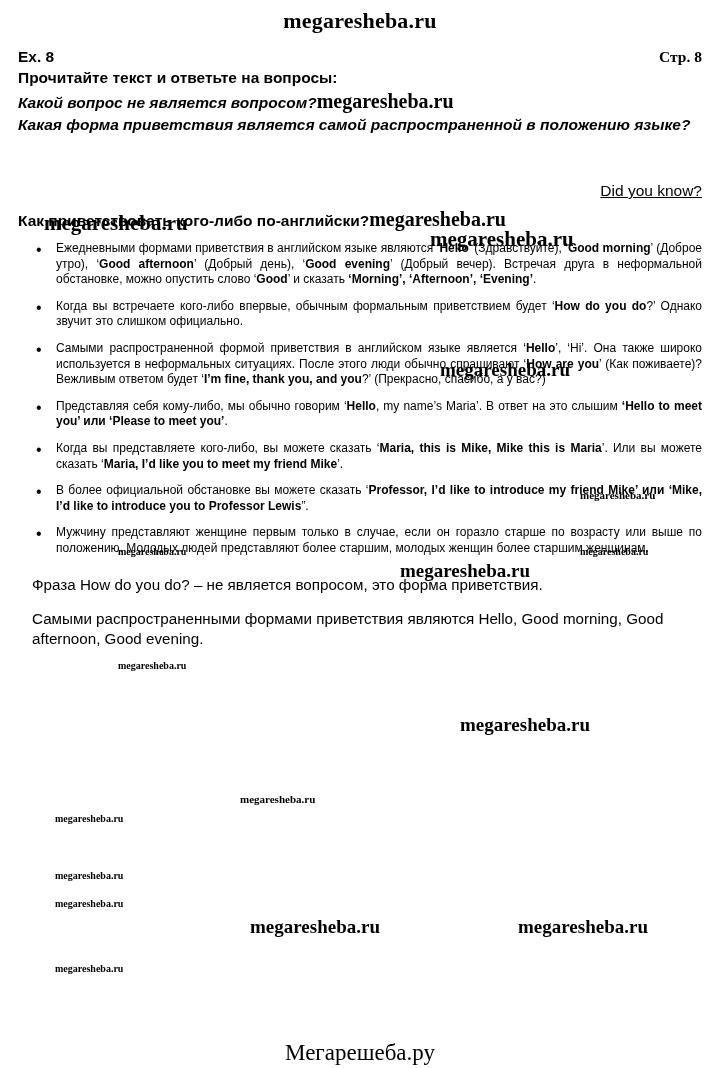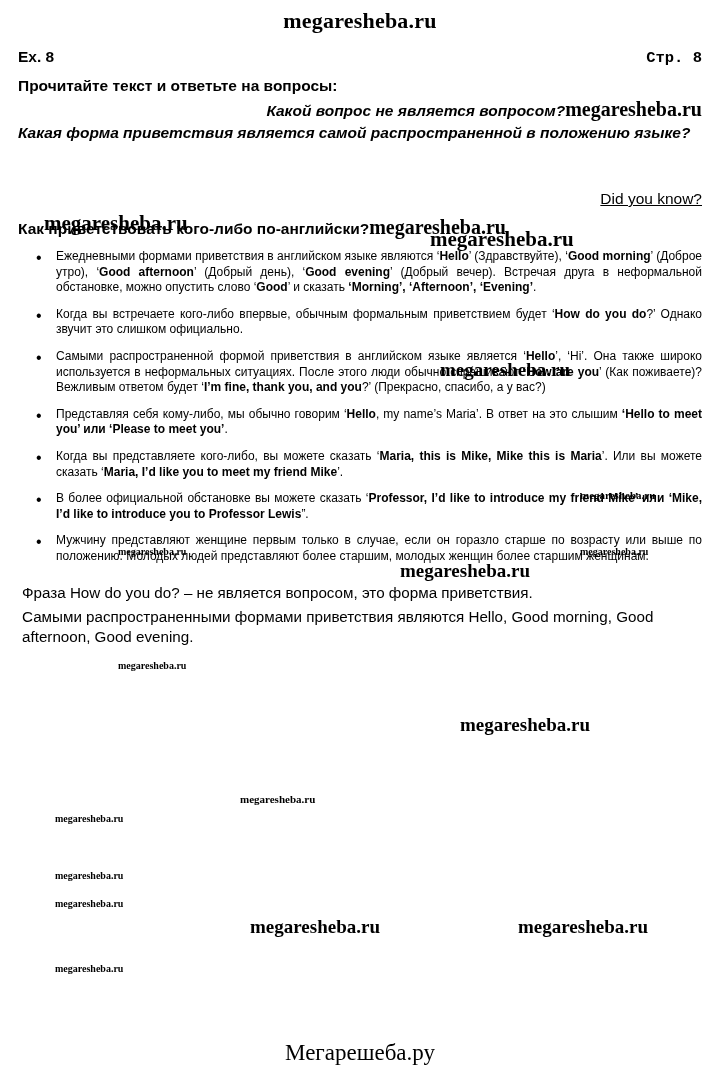--- a/index.html
+++ b/index.html
@@ -42,33 +42,32 @@
   }
   .head-row {
     display: flex;
     justify-content: space-between;
     align-items: baseline;
     margin-top: 14px;
     font-weight: bold;
     font-size: 15.5px;
   }
   .ex-label { font-family: "Liberation Sans", sans-serif; }
-  .page-label { font-family: Liberation Mono, monospace; text-align: center; }
+  .page-label { font-family: Liberation Serif, serif; text-align: center; }
 
   .task-line {
     font-weight: bold;
     font-size: 15.5px;
-    margin-top: 10px;
+    margin-top: 3px;
   }
   .question-line {
     font-style: italic;
     font-weight: bold;
     font-size: 15.5px;
     margin-top: 3px;
-    text-align: right;
   }
   .question-line.justify {
     text-align: justify;
     text-align-last: left;
   }
   .q-wrap {
     position: relative;
   }
 
   .didyouknow {
@@ -107,21 +106,21 @@
     top: -1px;
     font-size: 16px;
   }
   b { font-weight: bold; }
 
   .answer {
     margin-top: 18px;
     font-size: 15.2px;
     line-height: 1.34;
   }
-  .answer p { margin: 4px; }
+  .answer p { margin: 14px; }
 
   
   .wm {
     position: absolute;
     font-family: "Liberation Serif", serif;
     font-weight: bold;
     color: #000;
     white-space: nowrap;
     pointer-events: none;
   }

